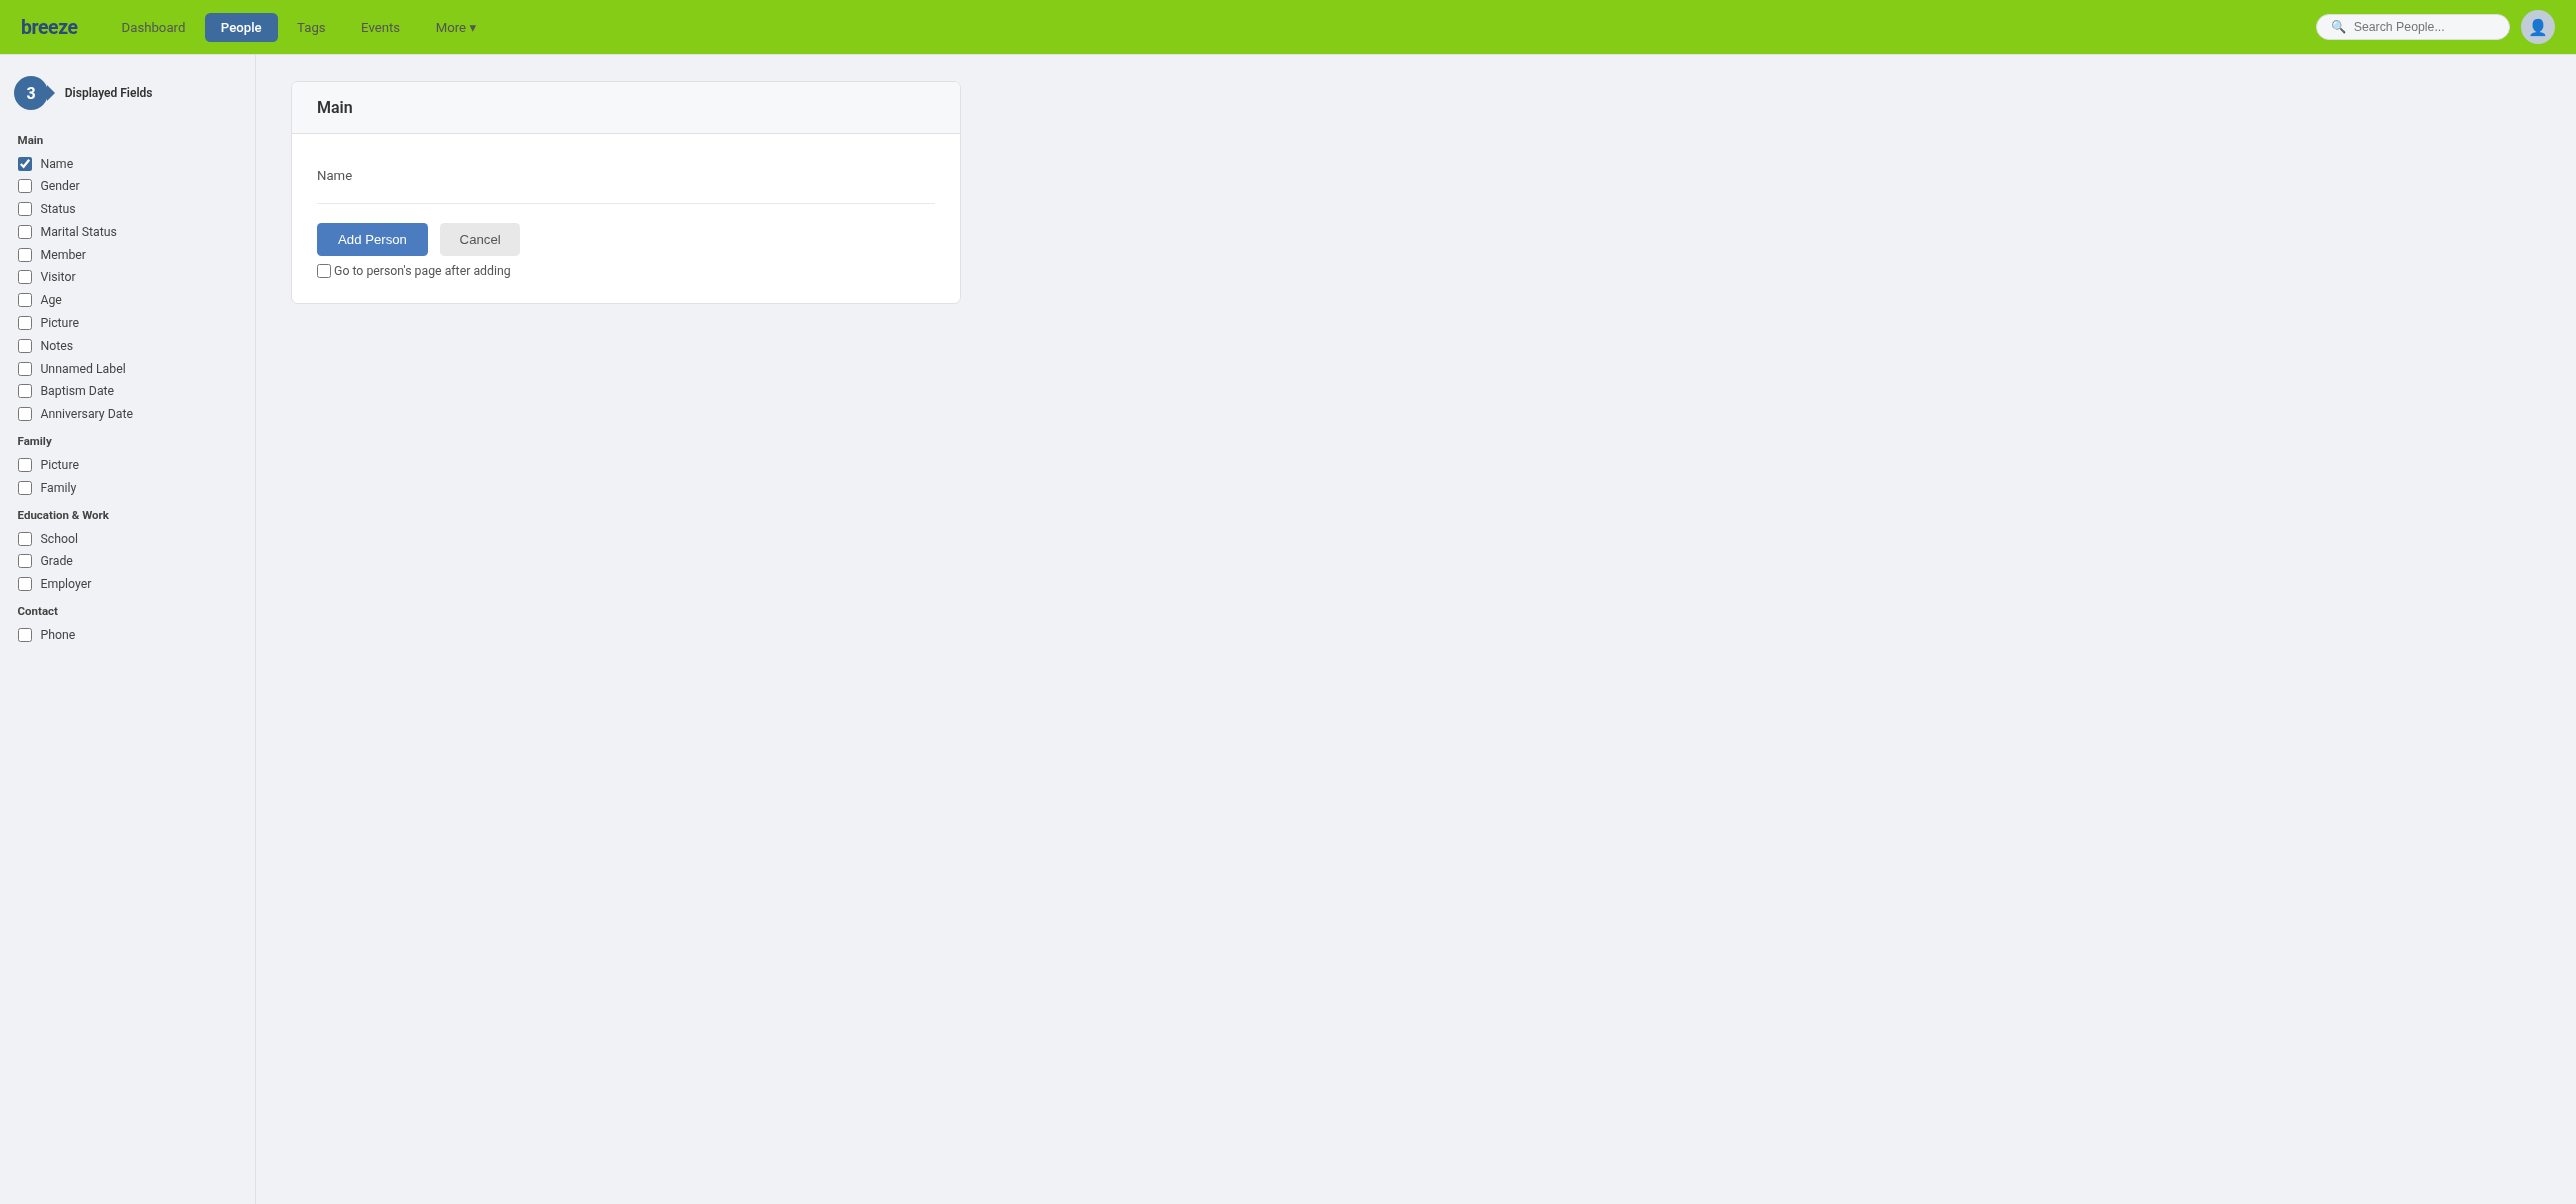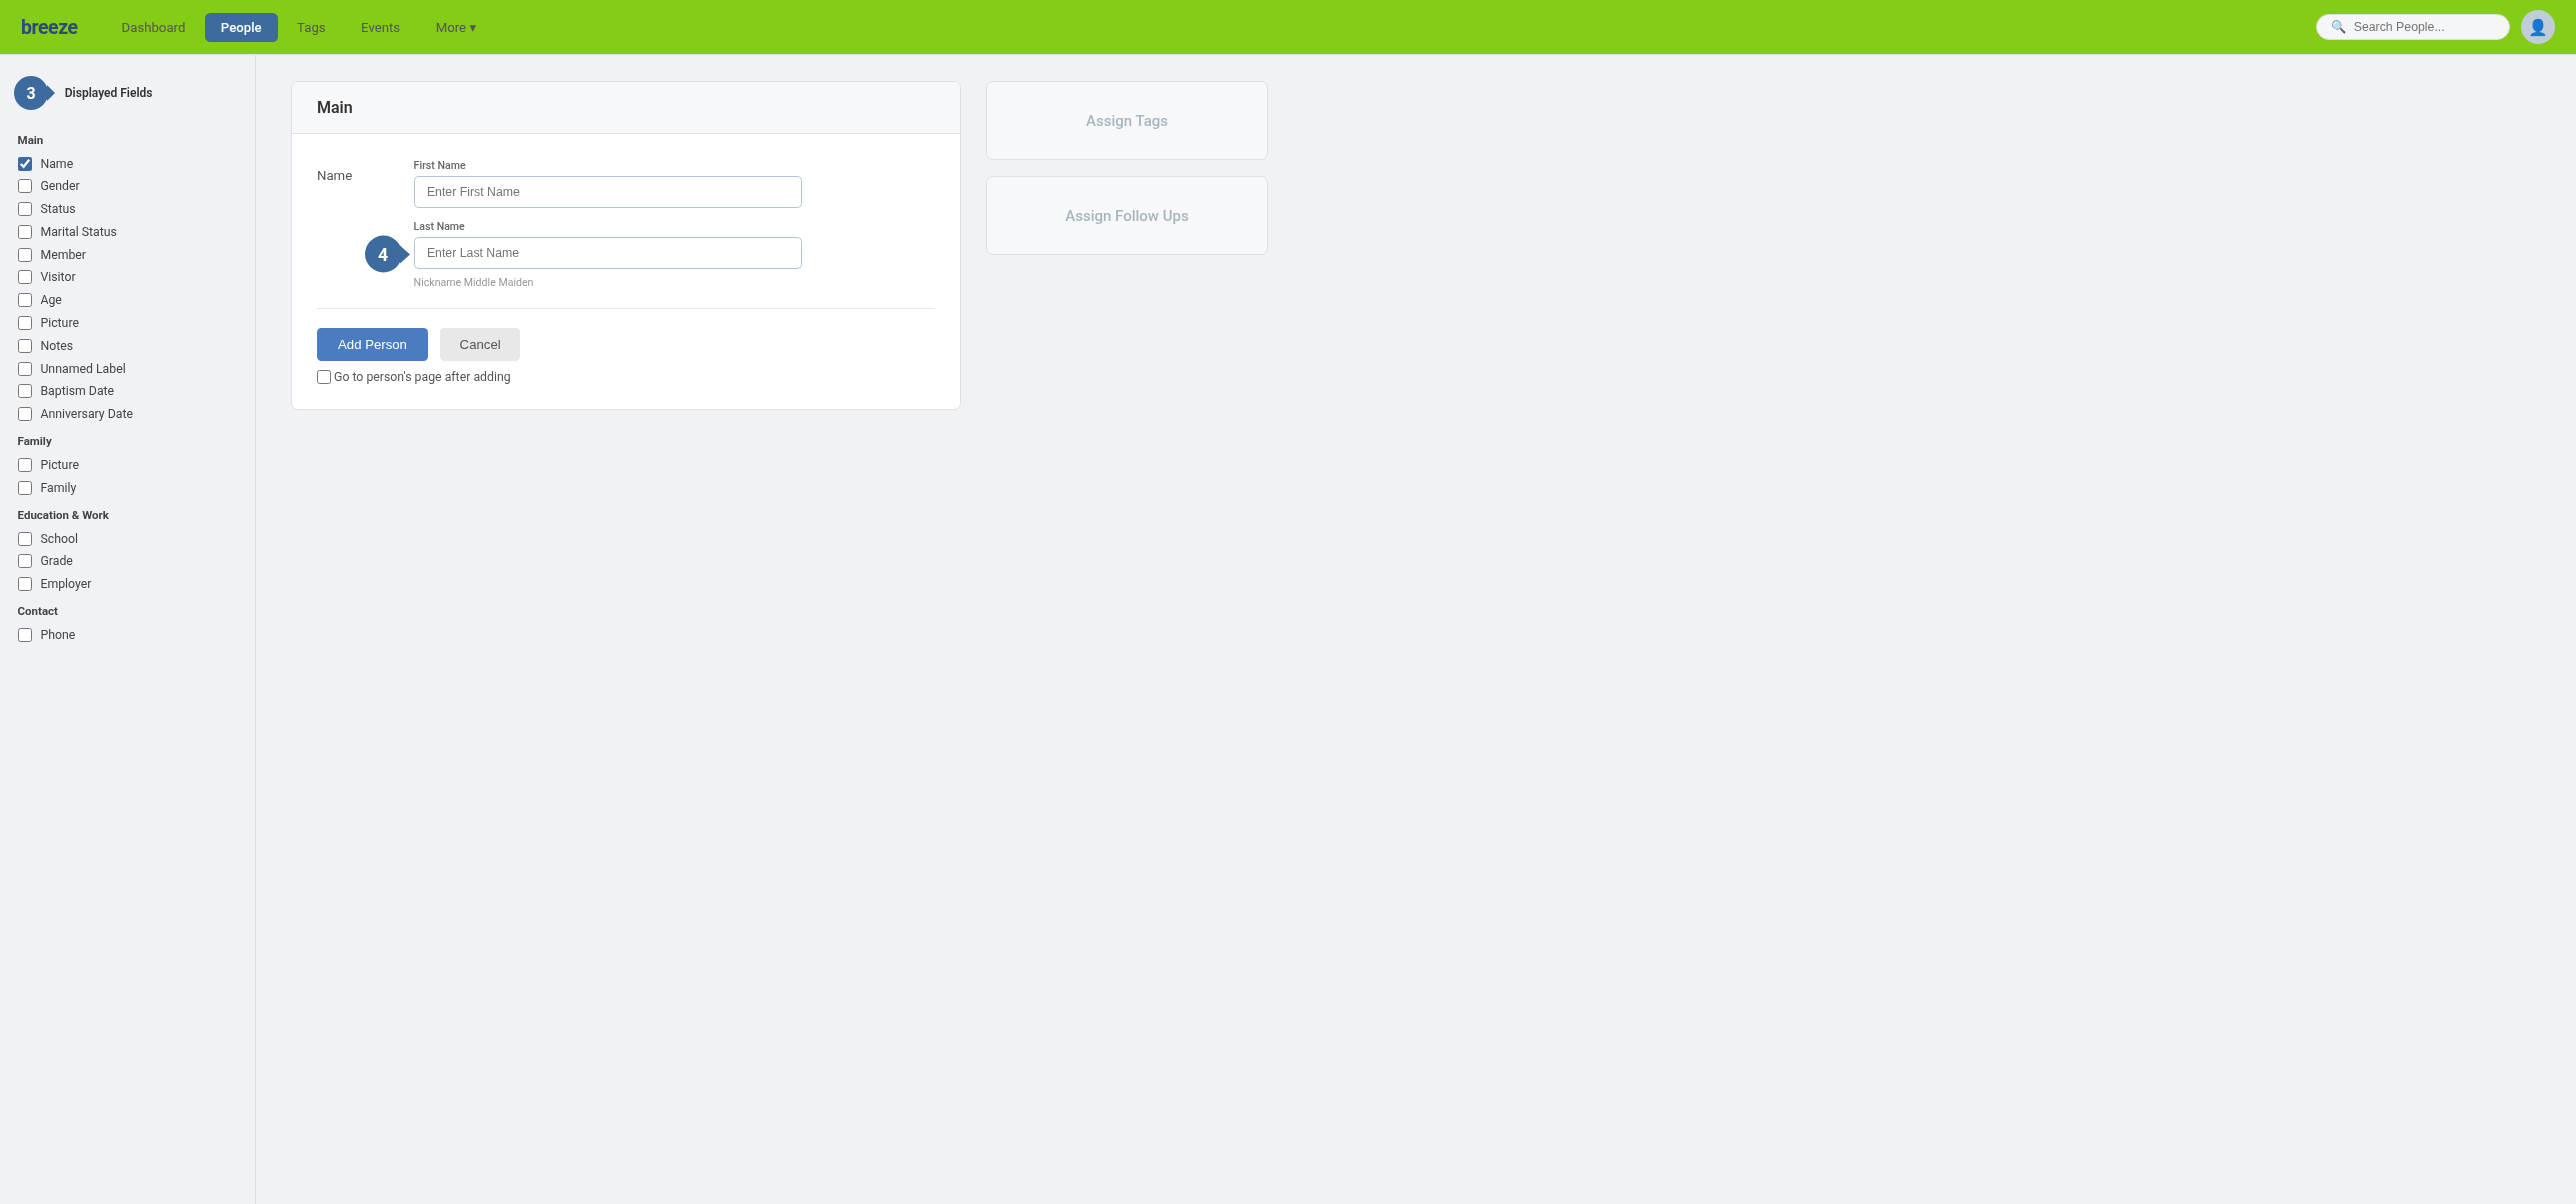--- a/index.html
+++ b/index.html
@@ -425,53 +425,33 @@
 
     <div class="form-panel">
       <div class="form-card">
         <div class="form-card-header">
           <h2>Main</h2>
         </div>
         <div class="form-card-body">
 
           <div class="form-row">
             <div class="form-row-label">Name</div>
-            <div class="form-fields">
-              <div class="field-group">
-                <span class="field-label-small">First Name</span>
-                <input type="text" class="form-input" placeholder="Enter First Name" style="">
-              </div>
-              <div class="field-group last-name-wrapper">
-                <div class="inline-step-badge">4</div>
-                <span class="field-label-small">Last Name</span>
-                <input type="text" class="form-input" placeholder="Enter Last Name" style="">
-                <span class="nickname-hint">Nickname  Middle  Maiden</span>
-              </div>
-            </div>
           </div>
 
           <hr class="form-divider">
 
           <div class="form-actions">
             <button class="btn-primary">Add Person</button>
             <button class="btn-secondary">Cancel</button>
           </div>
           <div class="goto-checkbox">
             <input type="checkbox" id="goto-cb" style="">
             <label for="goto-cb">Go to person's page after adding</label>
           </div>
 
         </div>
       </div>
     </div>
 
-    <div class="right-panel">
-      <div class="side-card">
-        <span class="side-card-label">Assign Tags</span>
-      </div>
-      <div class="side-card">
-        <span class="side-card-label">Assign Follow Ups</span>
-      </div>
-    </div>
 
   </div>
 </div>
 
 
 </body></html>

